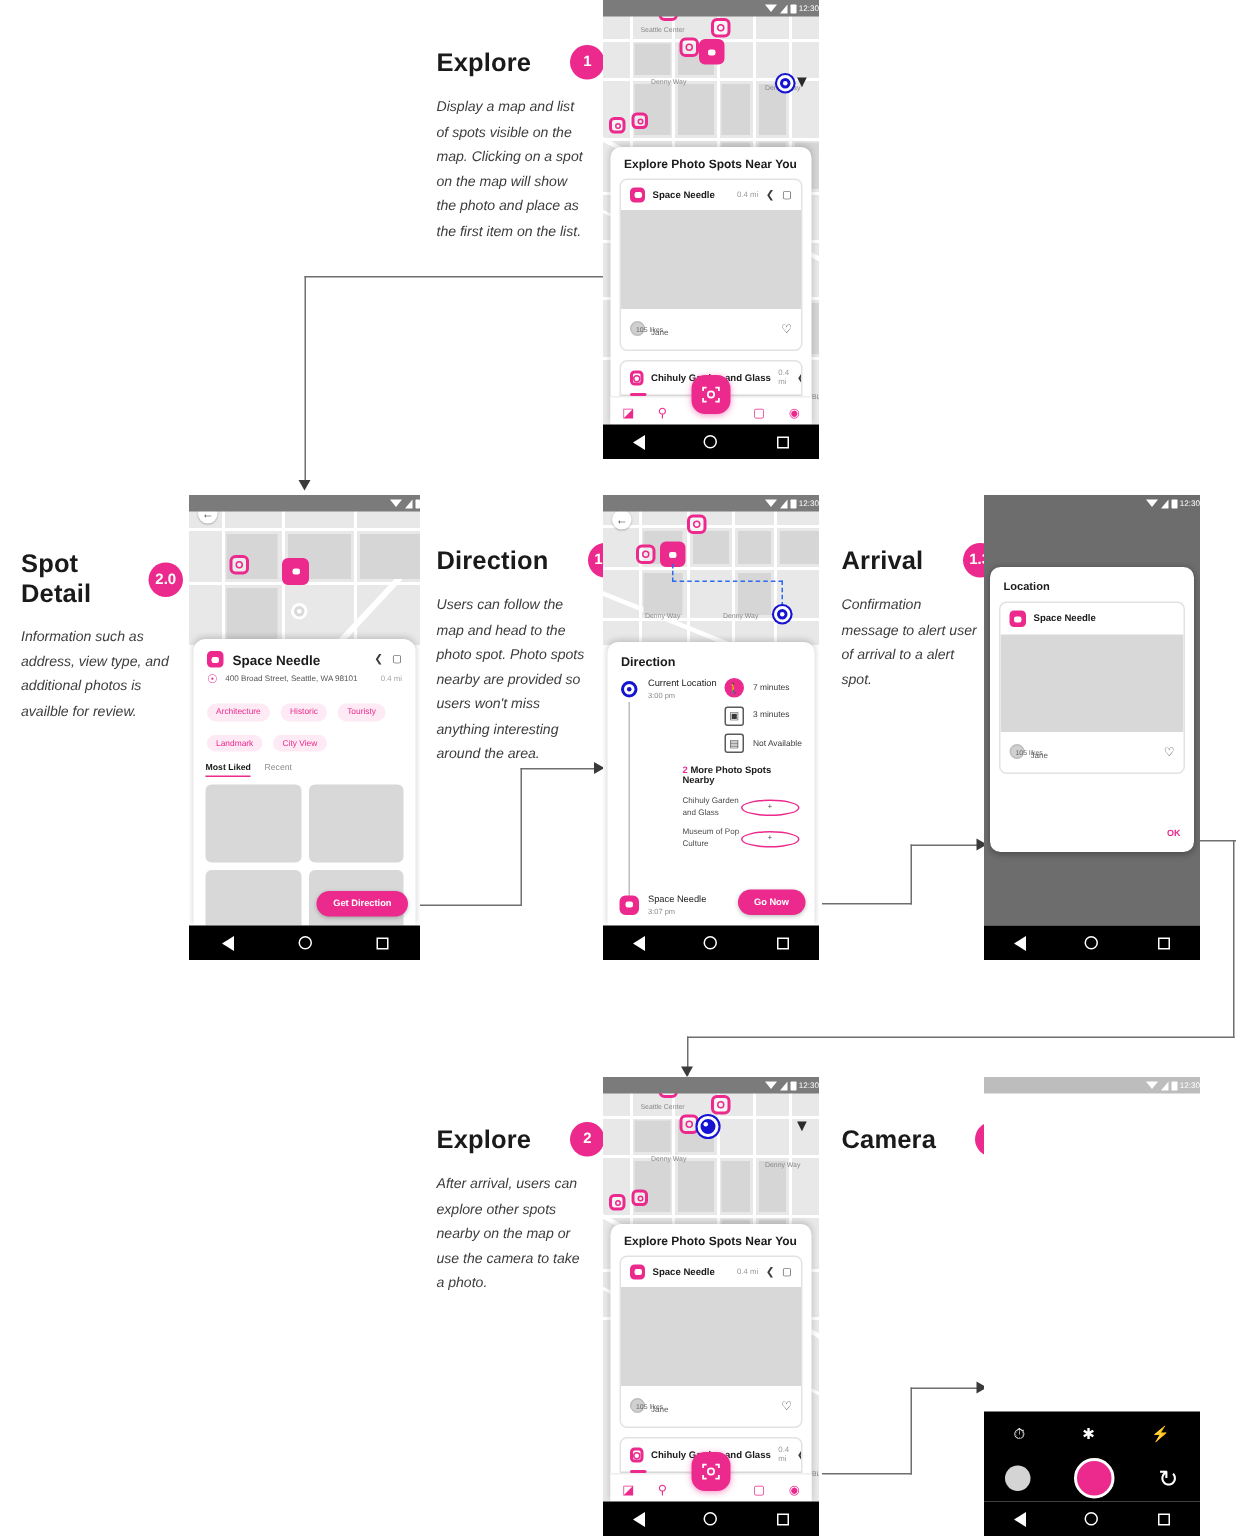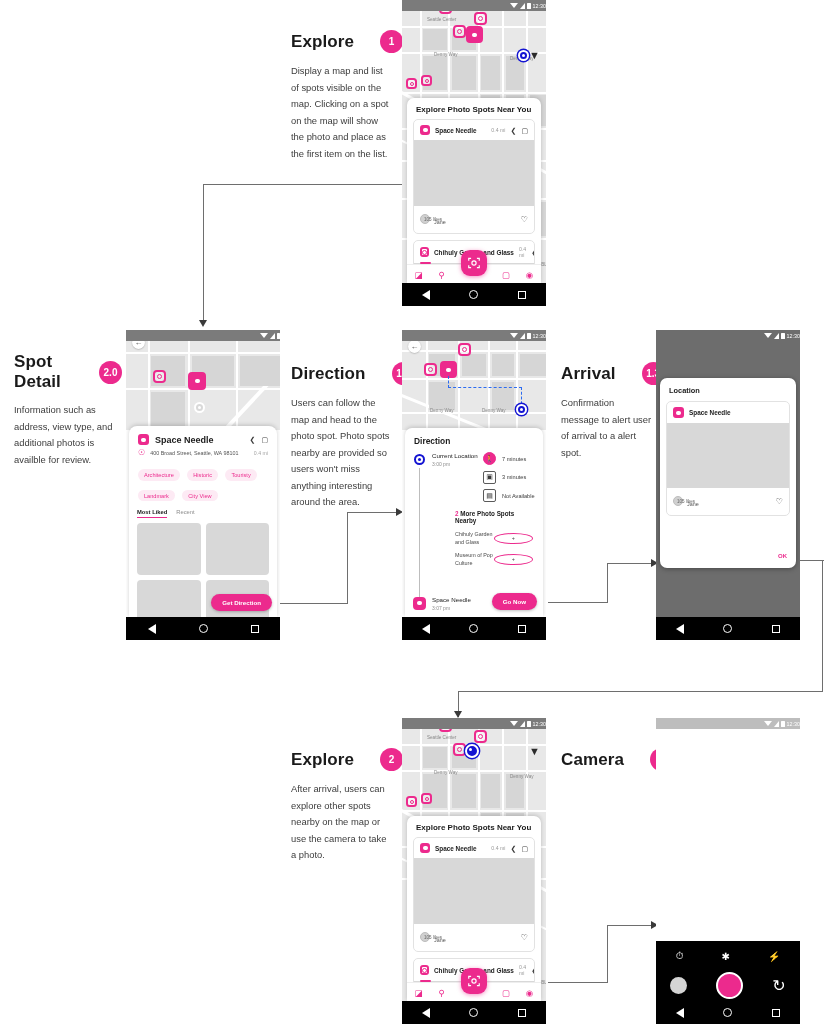--- a/index.html
+++ b/index.html
@@ -14,21 +14,21 @@
   
   .anno{position:absolute;}
   .anno-head{display:flex;align-items:center;gap:26px;}
   .anno-title{font-size:17px;font-weight:bold;color:#1a1a1a;letter-spacing:.1px;}
   .badge{
     width:23px;height:23px;border-radius:50%;
     background:#ec2a8d;color:#fff;font-size:10px;font-weight:bold;
     display:flex;align-items:center;justify-content:center;flex:none;
   }
   .anno-body{
-    margin-top:10px;font-size:9.4px;line-height:16.5px;color:#3c3c3c;
+    margin-top:10px;font-size:9.4px;line-height:16.5px;color:#3c3c3c;font-style:italic;
   }
 
   
   .phone{position:absolute;background:#fff;overflow:hidden;}
   .status{
     height:11px;background:#7b7b7b;color:#fff;
     display:flex;align-items:center;justify-content:flex-end;
     gap:2px;padding-right:4px;font-size:5.4px;
   }
   .status .tri{
@@ -306,21 +306,21 @@
         <circle cx="12" cy="12" r="3.6"></circle>
     </svg>
   </div>
   <div class="androidbar" style="top:283px;">
     <i class="ab-back"></i>
     <i class="ab-home"></i>
     <i class="ab-rec"></i>
   </div>
 </div>
 
-<div class="anno" style="left:14px;top:352px;width:108px;">
+<div class="anno" style="left:14px;top:366px;width:108px;">
   <div class="anno-head">
     <div class="anno-title">Spot Detail</div>
     <div class="badge">2.0</div>
   </div>
   <div class="anno-body">Information such as address, view type, and additional photos is availble for review.</div>
 </div>
 
 <div class="phone" style="left:126px;top:330px;width:154px;height:310px;">
   <div class="map" style="position:absolute;left:0;top:0;width:154px;height:100px;">
     <div class="rd" style="left:0;top:22px;width:154px;height:2.4px;"></div>

